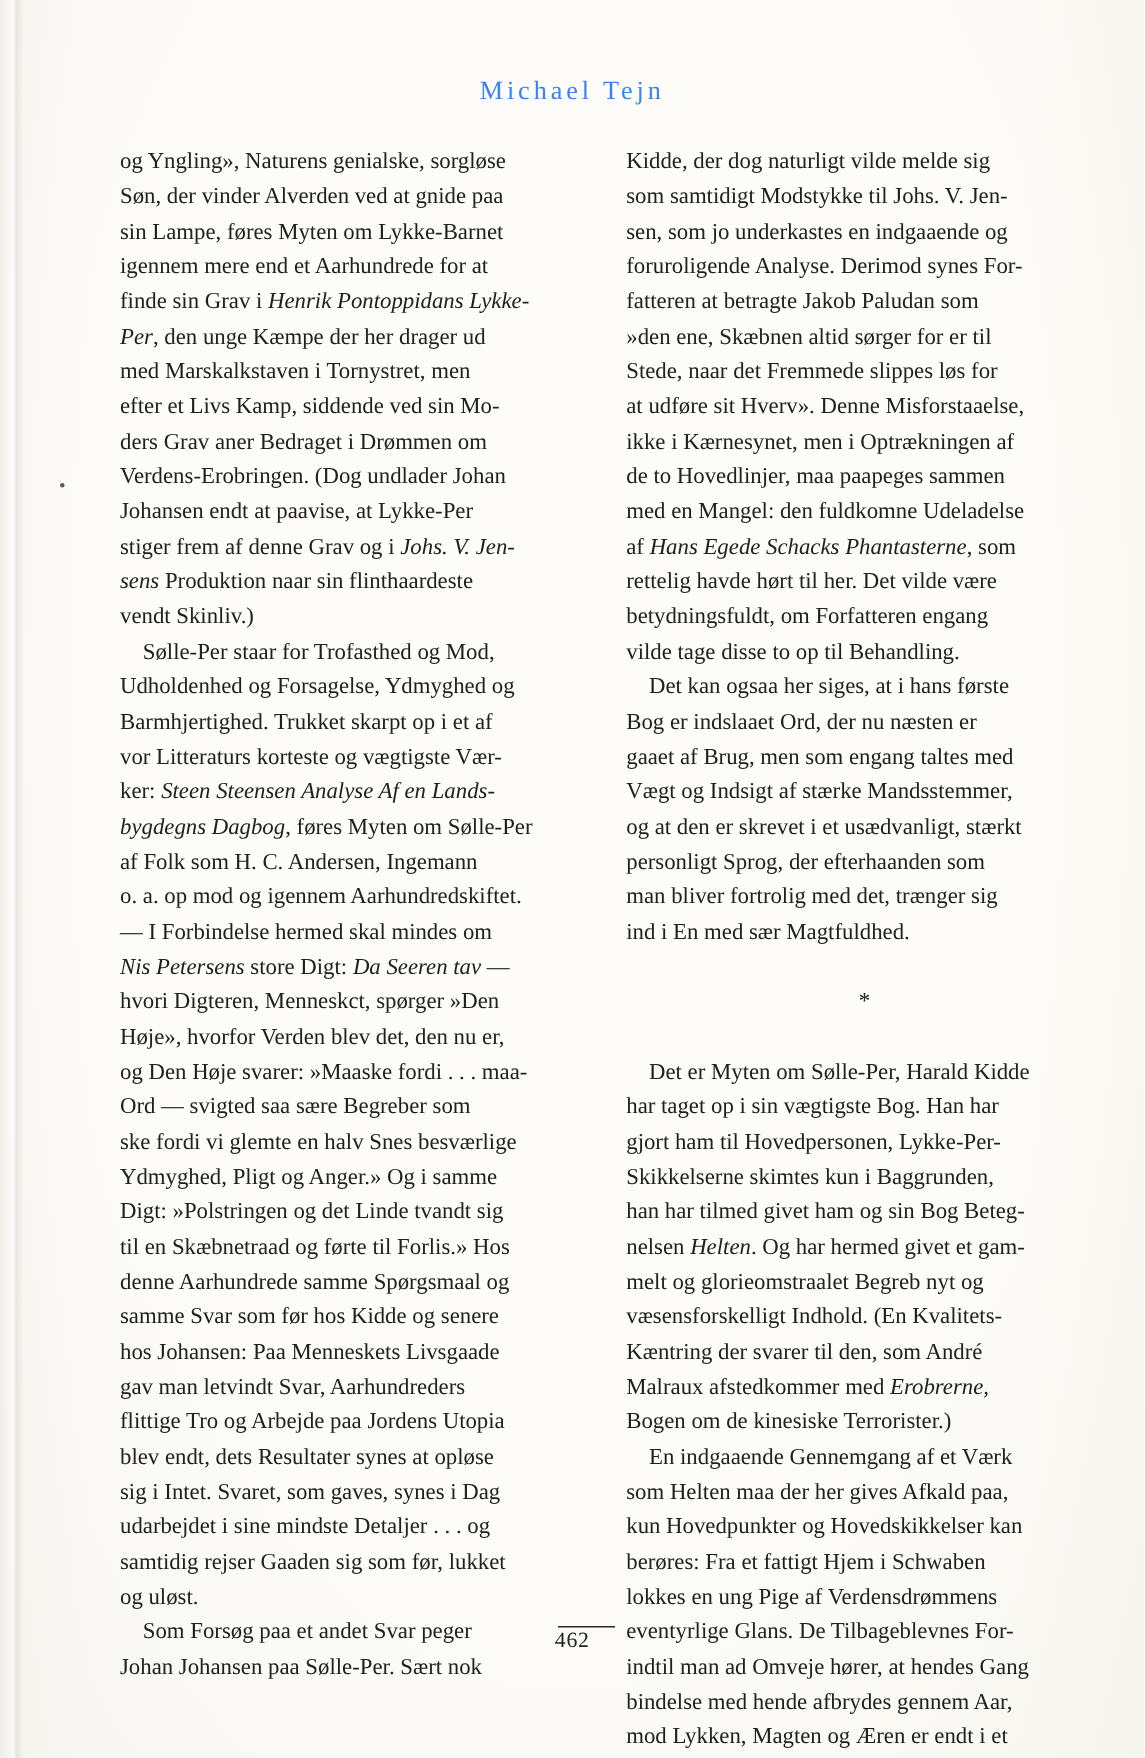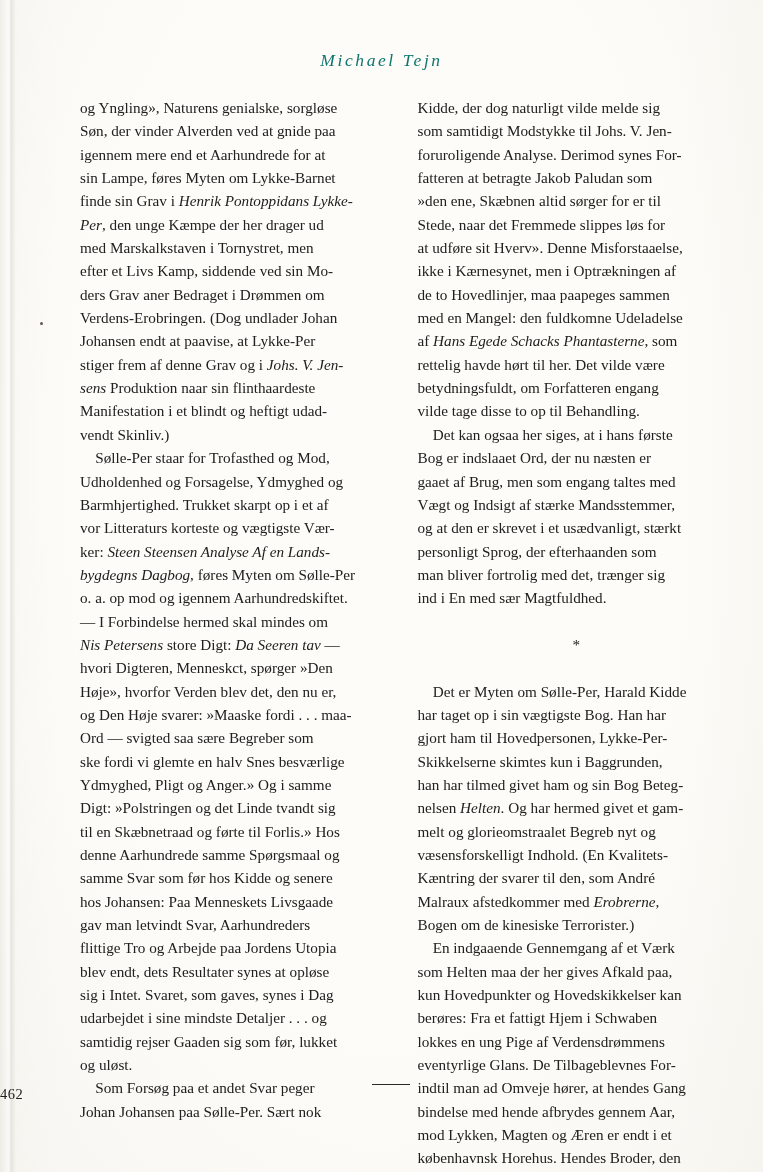--- a/index.html
+++ b/index.html
@@ -41,24 +41,23 @@
     pointer-events: none;
   }
 
   
   .running-head {
     position: absolute;
     top: 50px;
     left: 0;
     width: 763px;
     text-align: center;
-    font-style: italic;
     font-size: 17.5px;
     letter-spacing: 2.6px;
-    color: #0f766e;
+    color: #3b82f6;
   }
 
   
   .columns {
     position: absolute;
     top: 96px;
     left: 80px;
     width: 655px;
     height: 980px;
     display: flex;
@@ -103,20 +102,21 @@
     letter-spacing: 0;
   }
   .blank { display: block; height: 23.35px; }
 
   
   .folio {
     position: absolute;
     left: 0;
     top: 1086px;
     width: 763px;
+    text-align: center;
     font-size: 14.5px;
     letter-spacing: 0.5px;
   }
   .folio-rule {
     position: absolute;
     left: 372px;
     top: 1084px;
     width: 38px;
     height: 1px;
     background: #2a2926;
@@ -143,41 +143,41 @@
   <div class="paper-grain"></div>
   <div class="speck"></div>
 
   <div class="running-head">Michael  Tejn</div>
 
   <div class="columns">
     <div class="col" id="col-left">
         <p>
           <span class="ln">og Yngling», Naturens genialske, sorgløse</span>
           <span class="ln">Søn, der vinder Alverden ved at gnide paa</span>
+          <span class="ln">sin Lampe, føres Myten om Lykke-Barnet</span>
           <span class="ln">igennem mere end et Aarhundrede for at</span>
-          <span class="ln">sin Lampe, føres Myten om Lykke-Barnet</span>
           <span class="ln">finde sin Grav i <i>Henrik Pontoppidans Lykke-</i></span>
           <span class="ln"><i>Per</i>, den unge Kæmpe der her drager ud</span>
           <span class="ln">med Marskalkstaven i Tornystret, men</span>
           <span class="ln">efter et Livs Kamp, siddende ved sin Mo-</span>
           <span class="ln">ders Grav aner Bedraget i Drømmen om</span>
           <span class="ln">Verdens-Erobringen. (Dog undlader Johan</span>
           <span class="ln">Johansen endt at paavise, at Lykke-Per</span>
           <span class="ln">stiger frem af denne Grav og i <i>Johs. V. Jen-</i></span>
           <span class="ln"><i>sens</i> Produktion naar sin flinthaardeste</span>
-          <span class="ln">Manifestation i et blindt og heftigt udad-</span>
           <span class="ln last">vendt Skinliv.)</span>
         </p>
         <p>
           <span class="ln">&nbsp;&nbsp;&nbsp;&nbsp;Sølle-Per staar for Trofasthed og Mod,</span>
           <span class="ln">Udholdenhed og Forsagelse, Ydmyghed og</span>
           <span class="ln">Barmhjertighed. Trukket skarpt op i et af</span>
           <span class="ln">vor Litteraturs korteste og vægtigste Vær-</span>
           <span class="ln">ker: <i>Steen Steensen Analyse Af en Lands-</i></span>
           <span class="ln"><i>bygdegns Dagbog</i>, føres Myten om Sølle-Per</span>
+          <span class="ln">af Folk som H. C. Andersen, Ingemann</span>
           <span class="ln">o. a. op mod og igennem Aarhundredskiftet.</span>
           <span class="ln">— I Forbindelse hermed skal mindes om</span>
           <span class="ln"><i>Nis Petersens</i> store Digt: <i>Da Seeren tav</i> —</span>
           <span class="ln">hvori Digteren, Menneskct, spørger »Den</span>
           <span class="ln">Høje», hvorfor Verden blev det, den nu er,</span>
           <span class="ln">og Den Høje svarer: »Maaske fordi . . . maa-</span>
           <span class="ln">Ord — svigted saa sære Begreber som</span>
           <span class="ln">ske fordi vi glemte en halv Snes besværlige</span>
           <span class="ln">Ydmyghed, Pligt og Anger.» Og i samme</span>
           <span class="ln">Digt: »Polstringen og det Linde tvandt sig</span>
@@ -195,20 +195,21 @@
         </p>
         <p>
           <span class="ln">&nbsp;&nbsp;&nbsp;&nbsp;Som Forsøg paa et andet Svar peger</span>
           <span class="ln">Johan Johansen paa Sølle-Per. Sært nok</span>
         </p>
       </div>
     <div class="col" id="col-right">
         <p>
           <span class="ln">Kidde, der dog naturligt vilde melde sig</span>
           <span class="ln">som samtidigt Modstykke til Johs. V. Jen-</span>
+          <span class="ln">sen, som jo underkastes en indgaaende og</span>
           <span class="ln">foruroligende Analyse. Derimod synes For-</span>
           <span class="ln">fatteren at betragte Jakob Paludan som</span>
           <span class="ln">»den ene, Skæbnen altid sørger for er til</span>
           <span class="ln">Stede, naar det Fremmede slippes løs for</span>
           <span class="ln">at udføre sit Hverv». Denne Misforstaaelse,</span>
           <span class="ln">ikke i Kærnesynet, men i Optrækningen af</span>
           <span class="ln">de to Hovedlinjer, maa paapeges sammen</span>
           <span class="ln">med en Mangel: den fuldkomne Udeladelse</span>
           <span class="ln">af <i>Hans Egede Schacks Phantasterne</i>, som</span>
           <span class="ln">rettelig havde hørt til her. Det vilde være</span>

